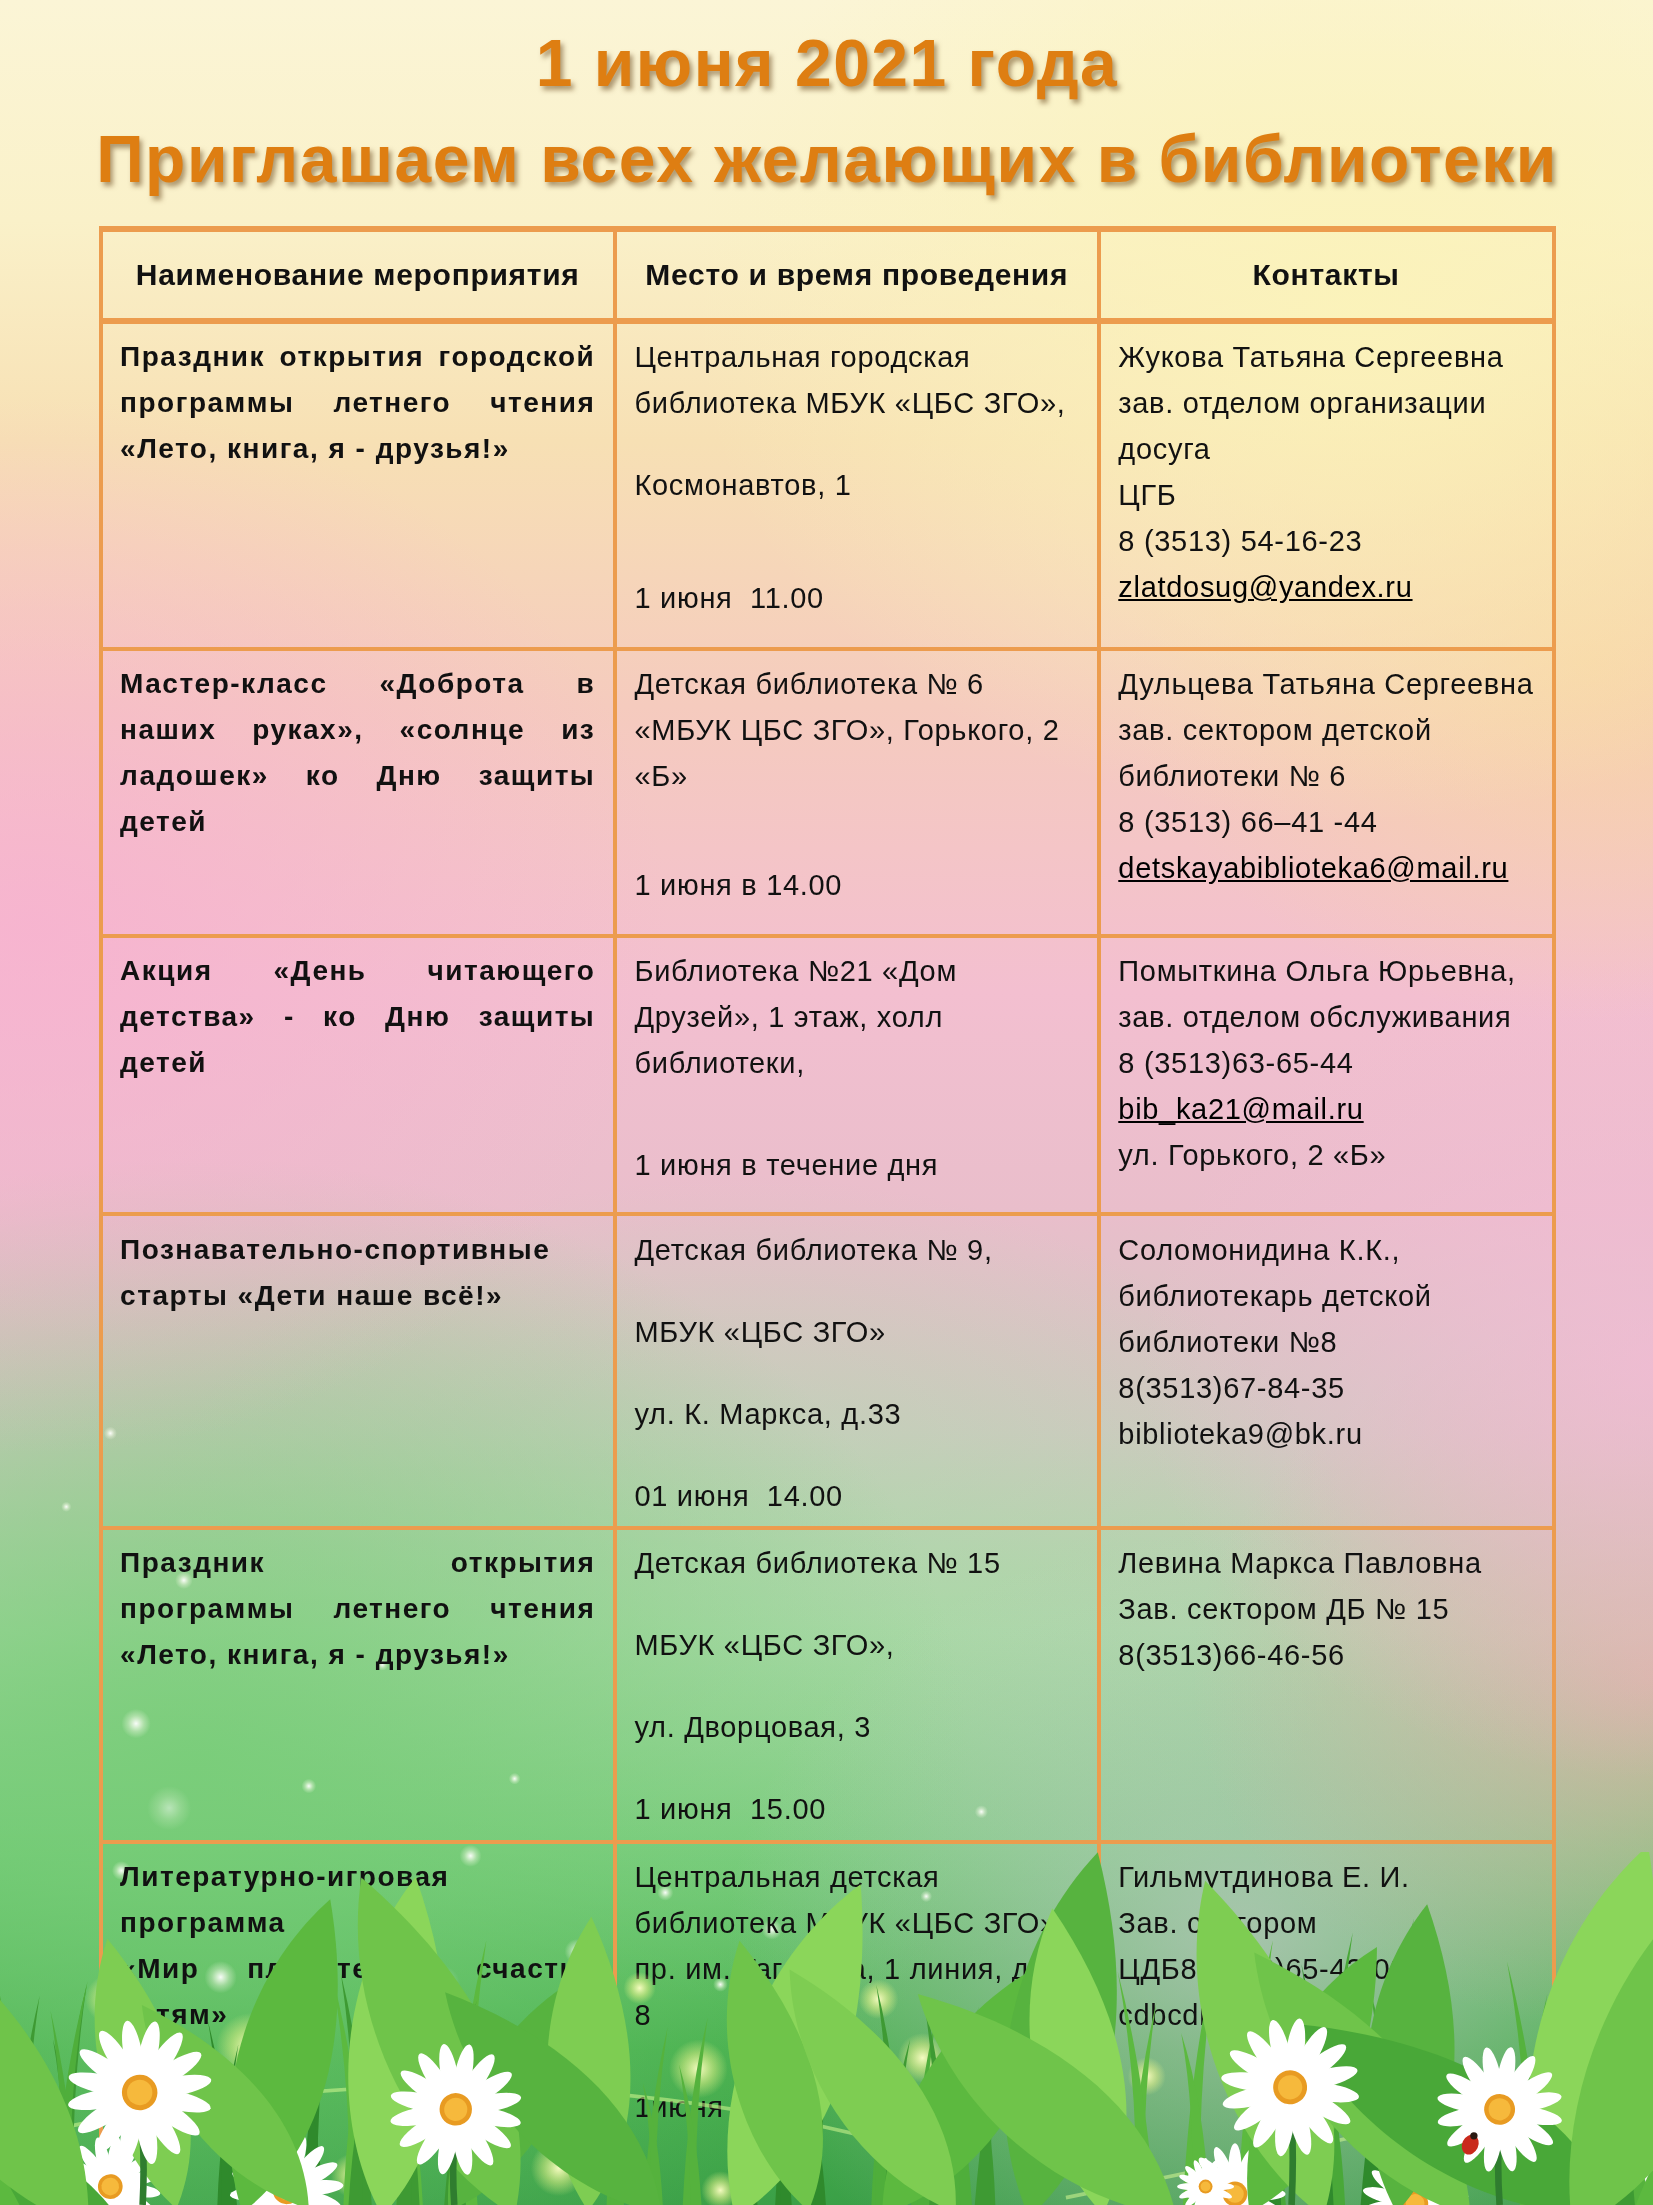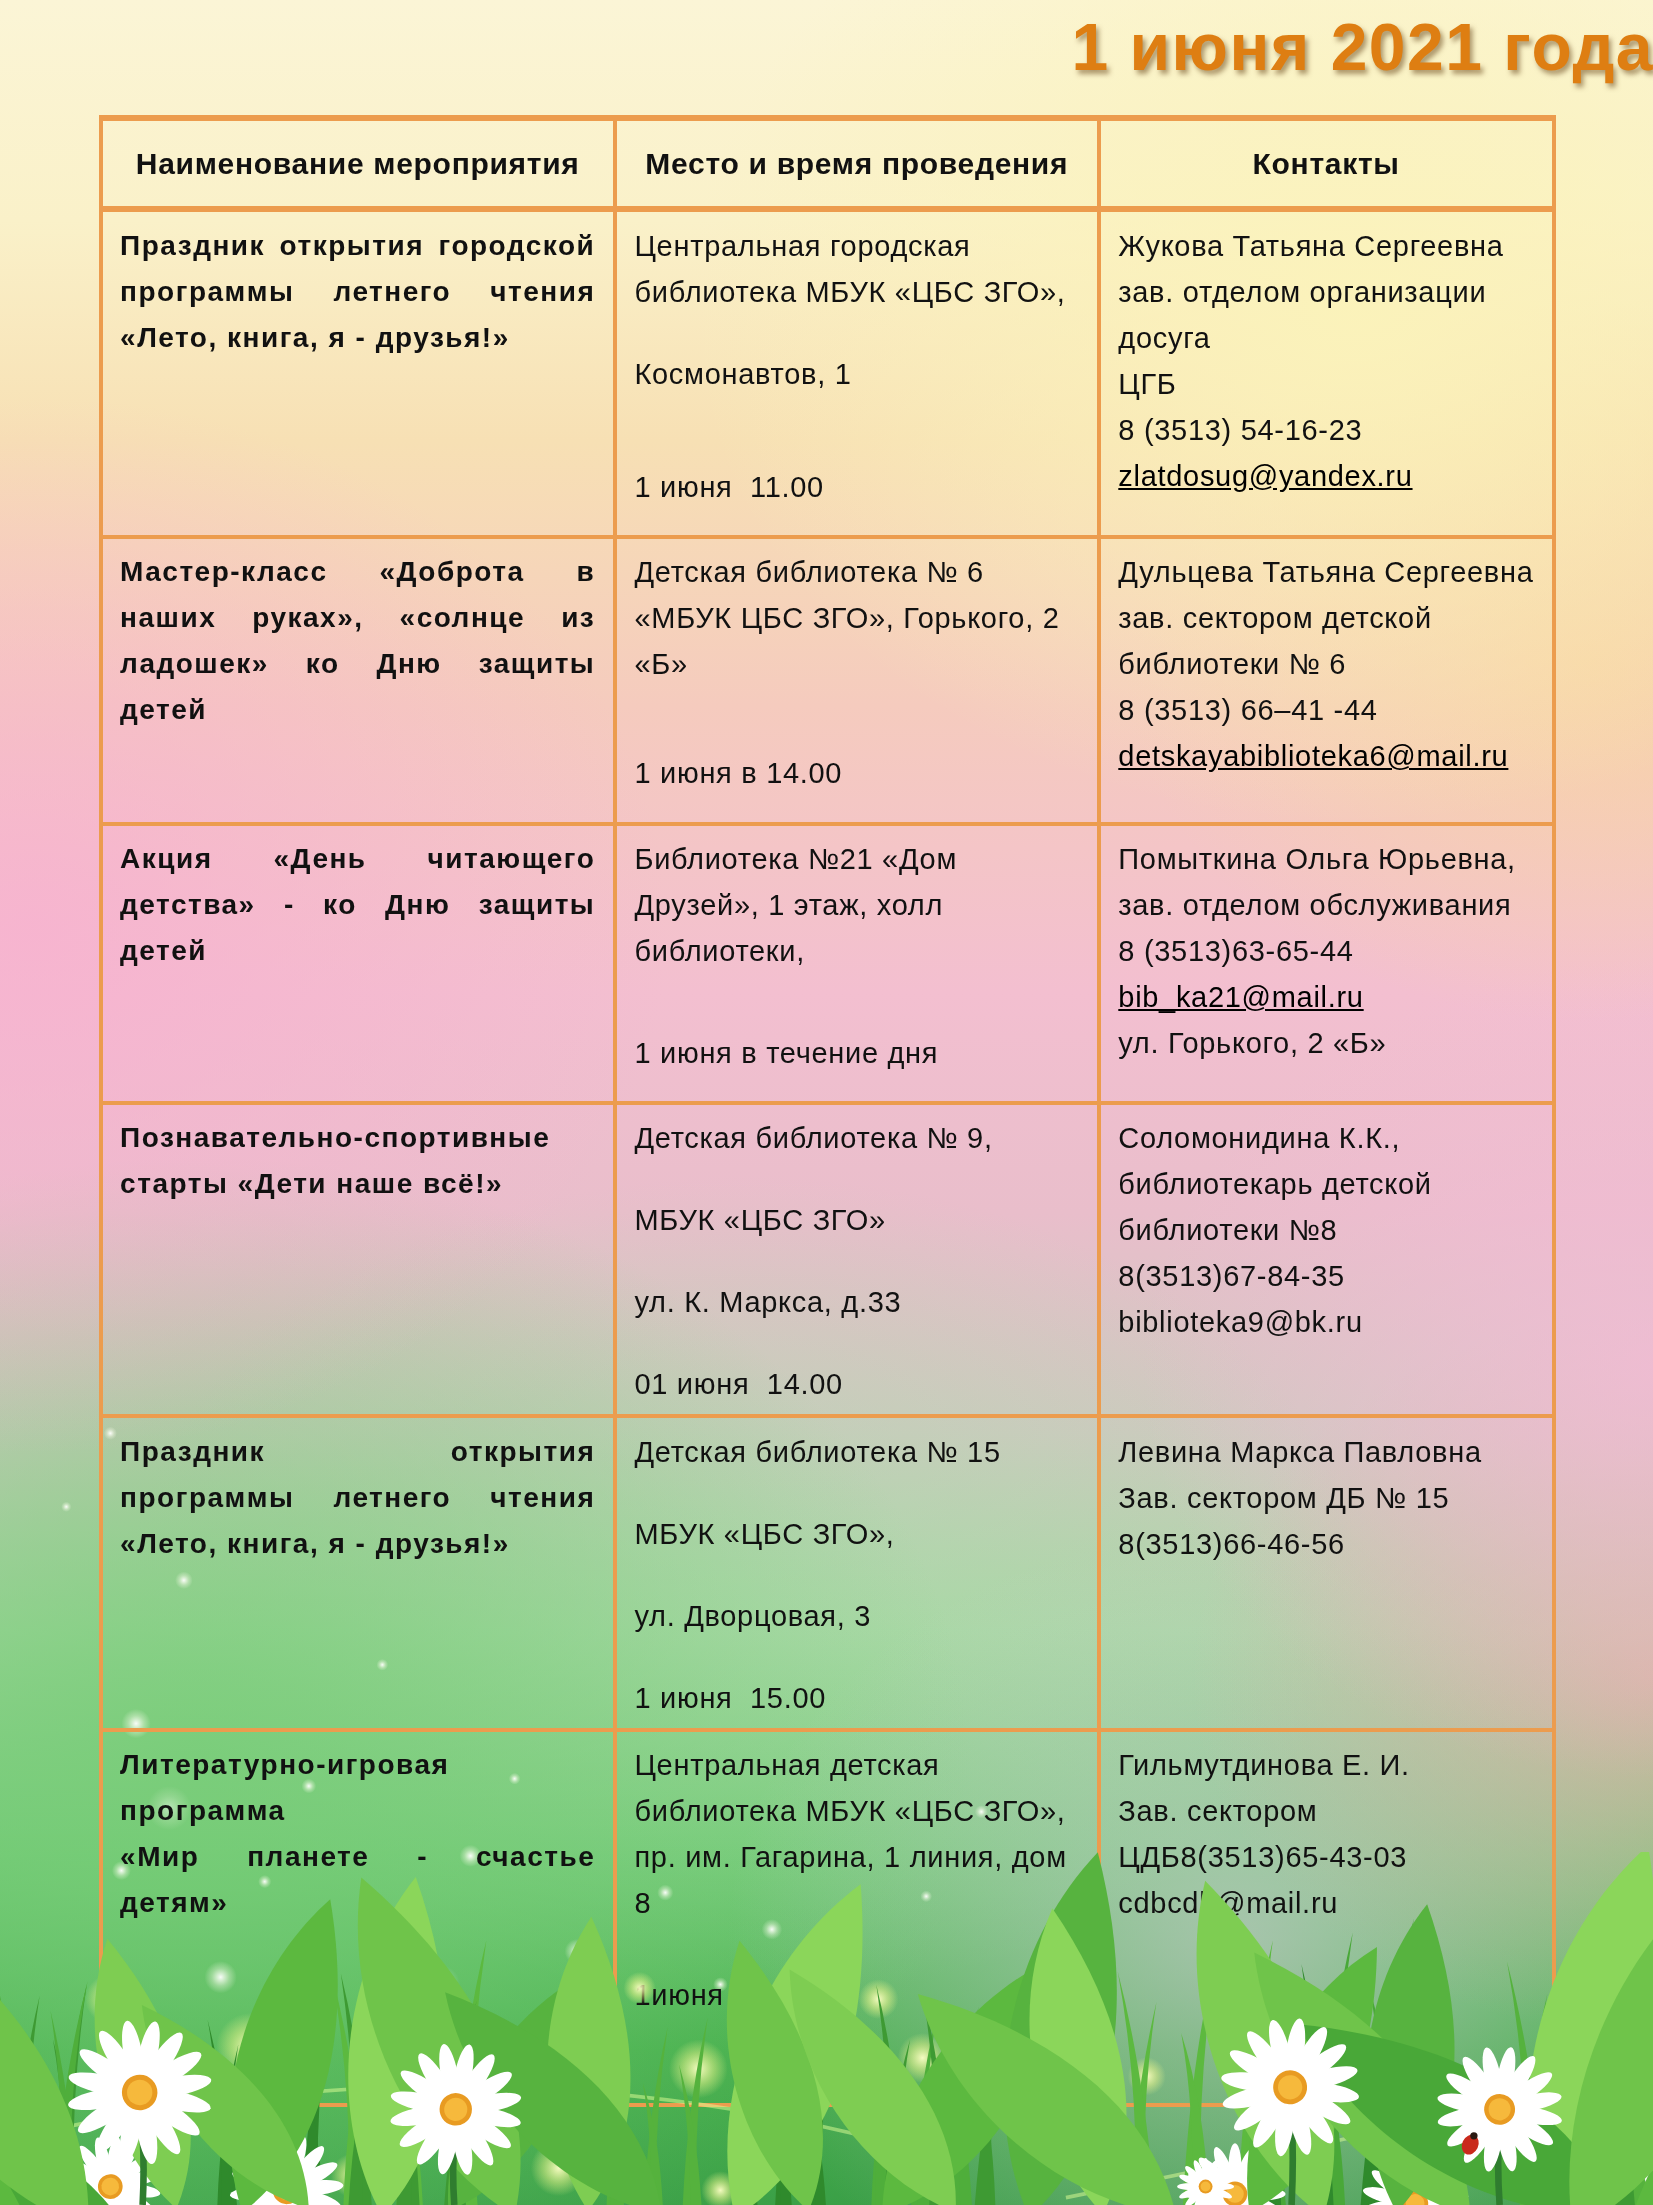--- a/index.html
+++ b/index.html
@@ -18,21 +18,21 @@
       radial-gradient(735px 588px at 75% 88%, rgba(215,200,220,0.6) 0%, rgba(215,200,220,0) 70%),
       radial-gradient(1029px 809px at 12% 80%, rgba(120,205,120,0.85) 0%, rgba(120,205,120,0) 75%),
       radial-gradient(882px 588px at 45% 72%, rgba(170,220,170,0.5) 0%, rgba(170,220,170,0) 70%),
       linear-gradient(180deg,#FBF5D6 0%,#FAF1C9 10%,#F7E0B4 20%,#F5CBBE 32%,#F3BFD0 45%,#E9BECB 55%,#CFC9C0 65%,#A9D6A4 74%,#6FC974 84%,#46AF4C 93%,#3BA047 100%);
   }
   .sparkles{position:absolute;inset:0;z-index:1;pointer-events:none;}
   .content{position:relative;z-index:2;}
   .grass{position:absolute;left:0;bottom:0;z-index:3;pointer-events:none;display:block;}
 
   .title{
-    padding-top:0;text-align:right;font-weight:bold;
+    padding-top:16px;text-align:center;font-weight:bold;
     font-size:66px;line-height:1.45;letter-spacing:1.5px;color:#DE7E12;
     text-shadow:2.9px 3.7px 5.1px rgba(96,60,16,0.5);
   }
   table{
     width:1457px;margin:19px auto 0;border-collapse:collapse;table-layout:fixed;
     border:4.4px solid #EC9C4E;border-top-width:6.6px;
   }
   th,td{border:4.4px solid #EC9C4E;vertical-align:top;background:transparent;}
   th{
     font-size:30px;font-weight:bold;text-align:center;vertical-align:middle;
@@ -82,20 +82,21 @@
     <circle cx="360" cy="2560" r="9" fill="url(#glow)"></circle>
     <circle cx="230" cy="2460" r="30" fill="url(#glow)" opacity="0.5"></circle>
     <circle cx="600" cy="2700" r="26" fill="url(#glow)" opacity="0.5"></circle>
     <circle cx="150" cy="1950" r="9" fill="url(#glow)"></circle>
     <circle cx="90" cy="2050" r="7" fill="url(#glow)"></circle>
   </svg>
 
   <div class="content">
     <div class="title">
       <div>1 июня 2021 года</div>
+      <div>Приглашаем всех желающих в библиотеки</div>
     </div>
 
     <table>
       <colgroup>
           <col style="width:35.4%">
           <col style="width:33.3%">
           <col style="width:31.3%">
         </colgroup>
       <thead>
         <tr>

